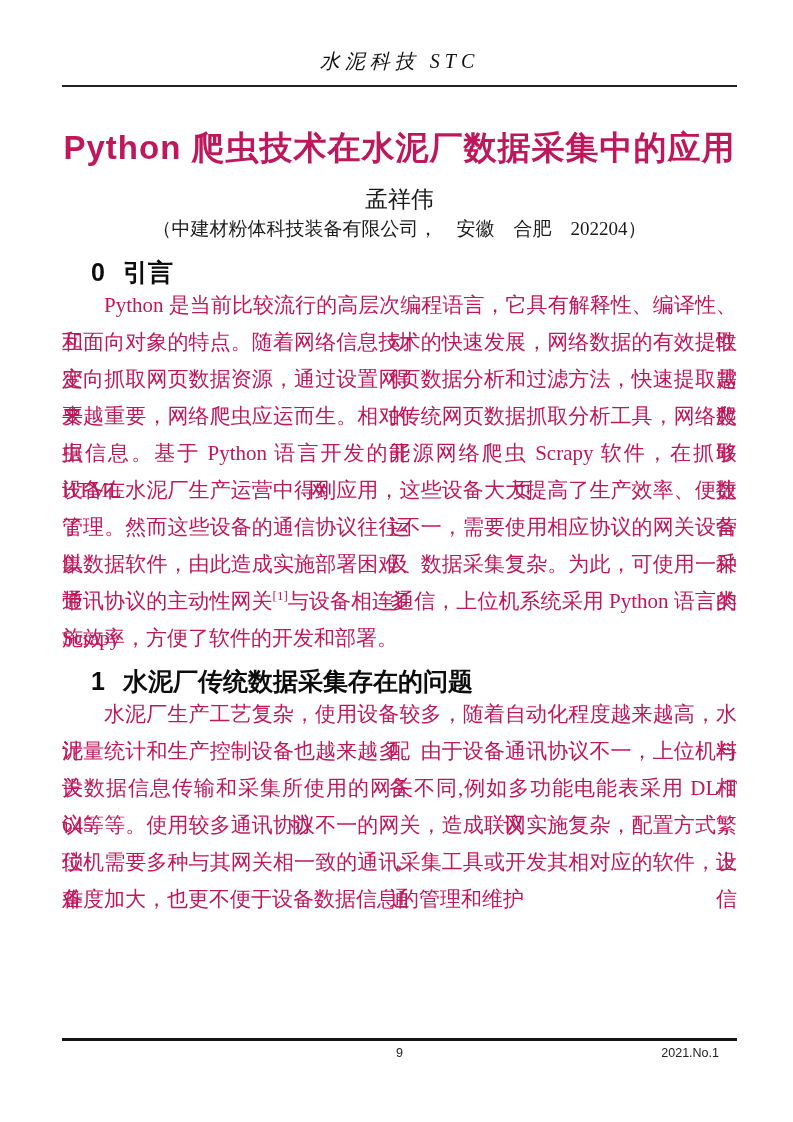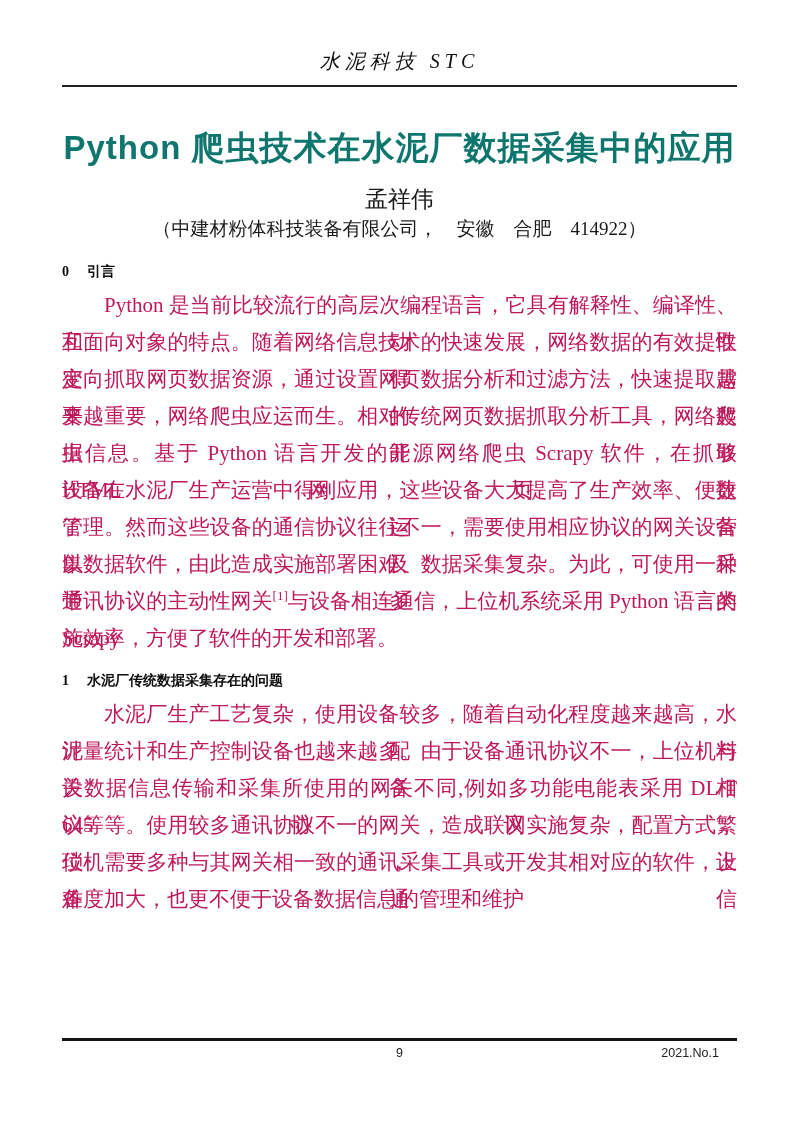--- a/index.html
+++ b/index.html
@@ -33,43 +33,44 @@
 
   
   .article-title{
     margin-top:38px;
     text-align:center;
     font-size:33px;
     line-height:46px;
     font-weight:700;
     font-family:"Liberation Sans","DejaVu Sans",sans-serif;
     letter-spacing:1px;
-    color:#0f766e;
+    color:#be185d;
   }
   .author{
     margin-top:16px;
     text-align:center;
     font-size:23px;
     line-height:26px;
   }
   .affiliation{
     margin-top:2px;
     text-align:center;
     font-size:19px;
     line-height:28px;
   }
 
   
   .sec-heading{
     margin-top:14px;
-    font-size:14px;
+    font-size:25px;
     line-height:30px;
     font-weight:700;
-    font-family:Liberation Serif, serif;
+    font-family:Liberation Sans, sans-serif;
     color:#0d0d0d;
+    margin-left:29px;
   }
   .sec-heading .sec-num{margin-right:18px;}
   .sec-heading.h1{margin-top:9px;}
 
   
   .para{margin:0;}
   .bline{
     font-size:21px;
     line-height:37px;
     height:37px;
@@ -115,21 +116,21 @@
 <div class="page">
   <div class="content">
 
     <div class="journal-head">水泥科技 STC</div>
     <hr class="head-rule">
 
     <div class="article-title">Python 爬虫技术在水泥厂数据采集中的应用</div>
 
     <div class="author">孟祥伟</div>
 
-    <div class="affiliation">（中建材粉体科技装备有限公司，　安徽　合肥　414922）</div>
+    <div class="affiliation">（中建材粉体科技装备有限公司，　安徽　合肥　202204）</div>
 
     <div class="sec-heading">
       <span class="sec-num">0</span><span>引言</span>
     </div>
 
     <div class="para">
       <div class="bline just indent">Python 是当前比较流行的高层次编程语言，它具有解释性、编译性、互动性</div>
       <div class="bline just">和面向对象的特点。随着网络信息技术的快速发展，网络数据的有效提取变得越</div>
       <div class="bline just">定向抓取网页数据资源，通过设置网页数据分析和过滤方法，快速提取需要的数</div>
       <div class="bline just">来越重要，网络爬虫应运而生。相对传统网页数据抓取分析工具，网络爬虫能够</div>

